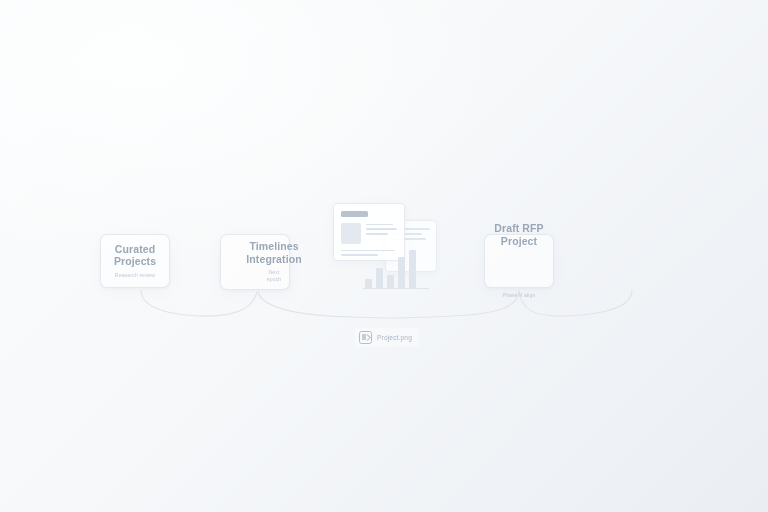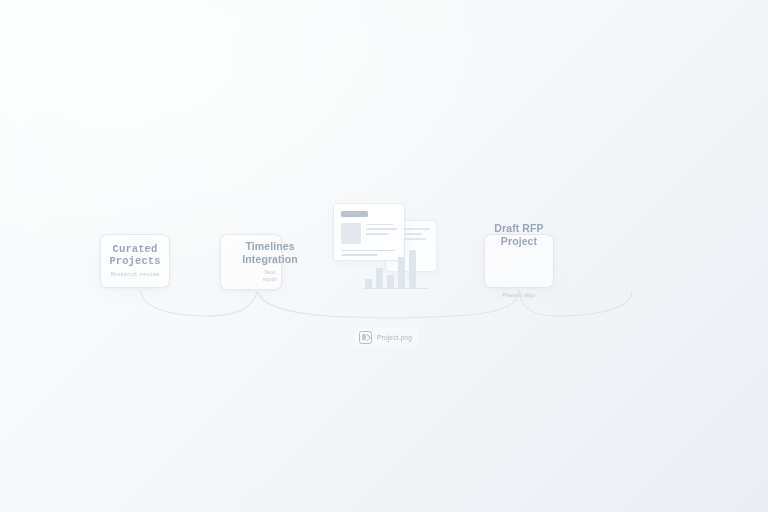--- a/index.html
+++ b/index.html
@@ -229,26 +229,26 @@
 
   <svg class="connectors" viewBox="0 0 768 512" preserveAspectRatio="none">
     <g fill="none" stroke="#dbe1e9" stroke-width="1.1" opacity="0.82">
       <path d="M141,290 C141,305 160,314 200,316 C233,317 252,310 257,292"></path>
       <path d="M258,292 C262,308 300,316 352,317 C385,318 384,318 384,318"></path>
       <path d="M519,290 C519,306 500,314 452,316 C412,318 390,318 384,318"></path>
       <path d="M632,290 C632,306 610,314 566,316 C534,317 522,310 519,292"></path>
     </g>
   </svg>
 
-  <div class="node" style="left:100px; top:234px; width:70px; height:54px;font-family:Liberation Mono, monospace;">
+  <div class="node" style="left:100px; top:234px; width:70px; height:54px;">
     <div class="node-title">Curated Projects</div>
     <div class="node-sub">Research review</div>
   </div>
 
-  <div class="node" style="left:220px; top:234px; width:62px; height:56px;padding-left:44px;">
+  <div class="node" style="left:220px; top:234px; width:70px; height:56px;padding-left:44px;">
     <div class="node-title">Timelines Integration</div>
     <div class="node-sub">Next epoch</div>
   </div>
 
   <div class="node" style="left:484px; top:234px; width:70px; height:54px;gap:41px;">
     <div class="node-title">Draft RFP Project</div>
     <div class="node-sub">Phase II align</div>
   </div>
 
 

